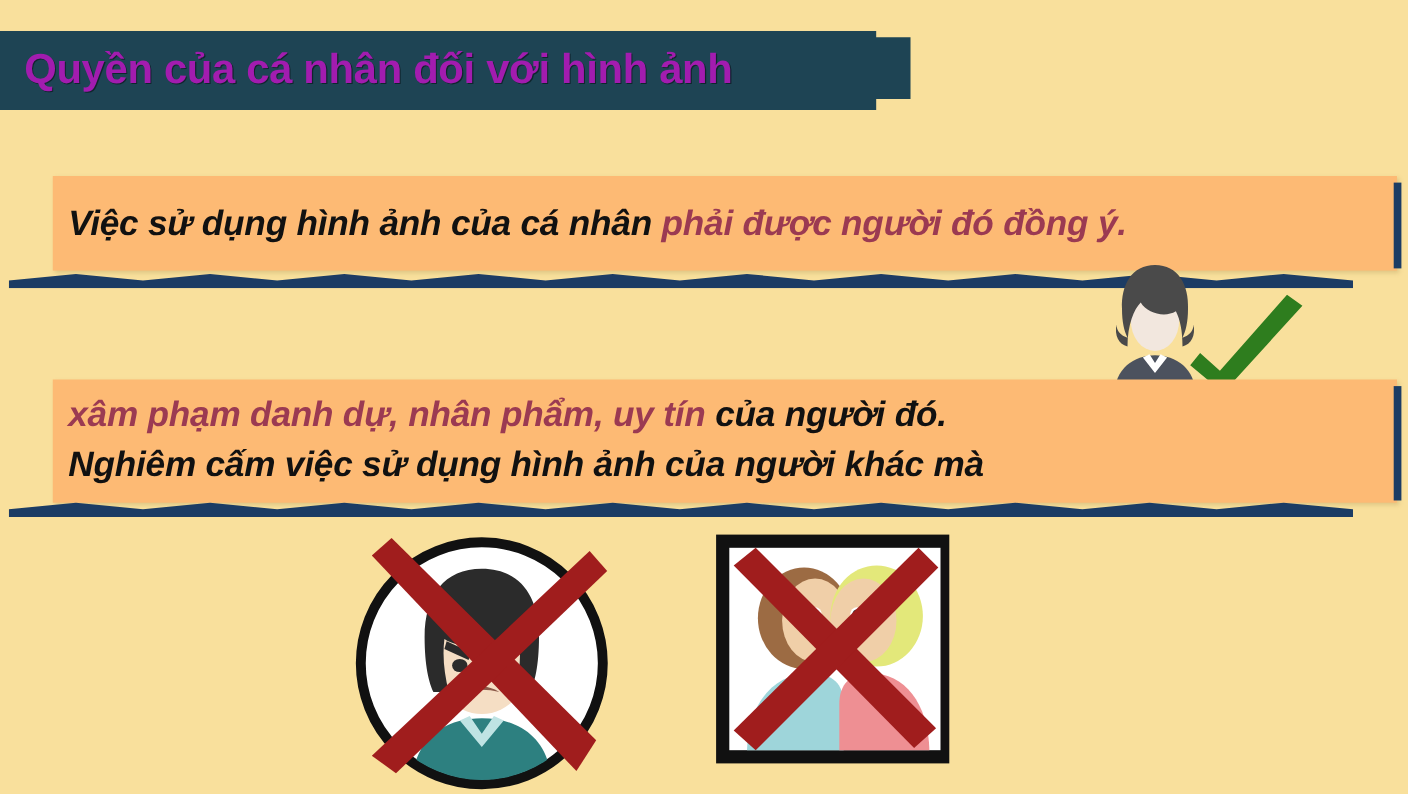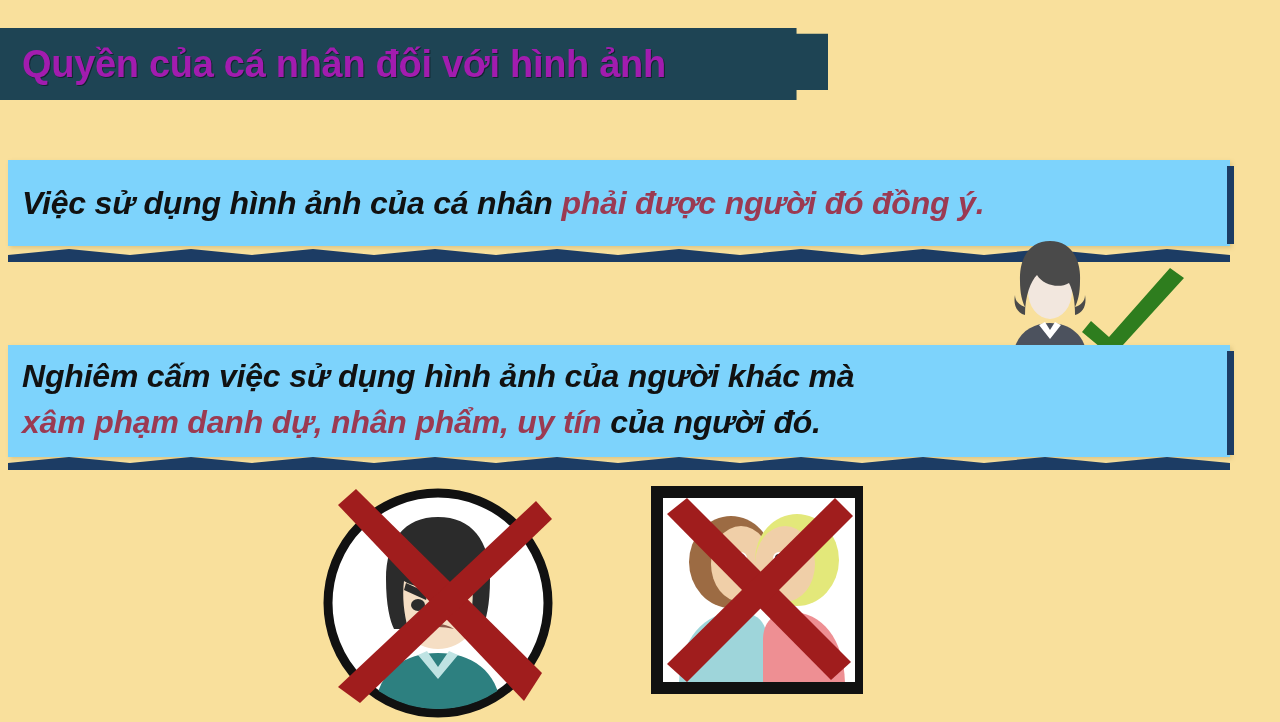--- a/index.html
+++ b/index.html
@@ -56,22 +56,23 @@
     font-size: 38px;
     font-weight: bold;
     letter-spacing: -0.3px;
     white-space: nowrap;
     text-shadow: 1px 1px 0 rgba(0,0,0,0.45);
   }
 
   
   .stmt {
     position: absolute;
-    background: #7dd3fc;
+    background: #fdba74;
     box-shadow: 2px 2px 4px rgba(150,130,70,0.28);
+    margin-left: 40px;
   }
   .stmt-right-bar {
     position: absolute;
     right: -4px;
     top: 6px;
     bottom: 2px;
     width: 7px;
     background: #1C3C64;
   }
   .wave {
@@ -195,24 +196,24 @@
 
       <path d="M65,6 C44,6 34,24 35,46 C35,58 37,66 40,72 C34,70 30,66 30,60 C28,70 32,78 40,80 C40,60 46,46 52,40 C58,50 74,54 84,48 C88,56 90,66 90,80 C98,78 102,70 100,60 C100,66 96,70 90,72 C93,66 95,58 95,46 C96,24 86,6 65,6 Z" fill="#4A4A4A"></path>
 
       <path d="M106,86 L124,102 L185,33 L199,43 L127,122 L97,97 Z" fill="#2E7D1E"></path>
     </svg>
   </div>
 
   <div class="stmt" id="stmt-two">
     <div class="lines">
       <div class="line">
-        <span>Nghiêm cấm việc sử dụng hình ảnh của người khác mà</span>
+        <span class="hl">xâm phạm danh dự, nhân phẩm, uy tín</span><span> của người đó.</span>
       </div>
       <div class="line">
-        <span class="hl">xâm phạm danh dự, nhân phẩm, uy tín</span><span> của người đó.</span>
+        <span>Nghiêm cấm việc sử dụng hình ảnh của người khác mà</span>
       </div>
     </div>
     <div class="stmt-right-bar"></div>
   </div>
 
   <div class="wave-strip" id="wave-two">
     <svg class="wave" viewBox="0 0 1222 18" preserveAspectRatio="none">
       <path d="M0,11 L61,5 L122,11 L183,5 L244,11 L305,5 L366,11 L427,5 L488,11 L549,5 L610,11 L671,5 L732,11 L793,5 L854,11 L915,5 L976,11 L1037,5 L1098,11 L1159,5 L1222,11 L1222,18 L0,18 Z" fill="#1C3C64"></path>
     </svg>
   </div>

